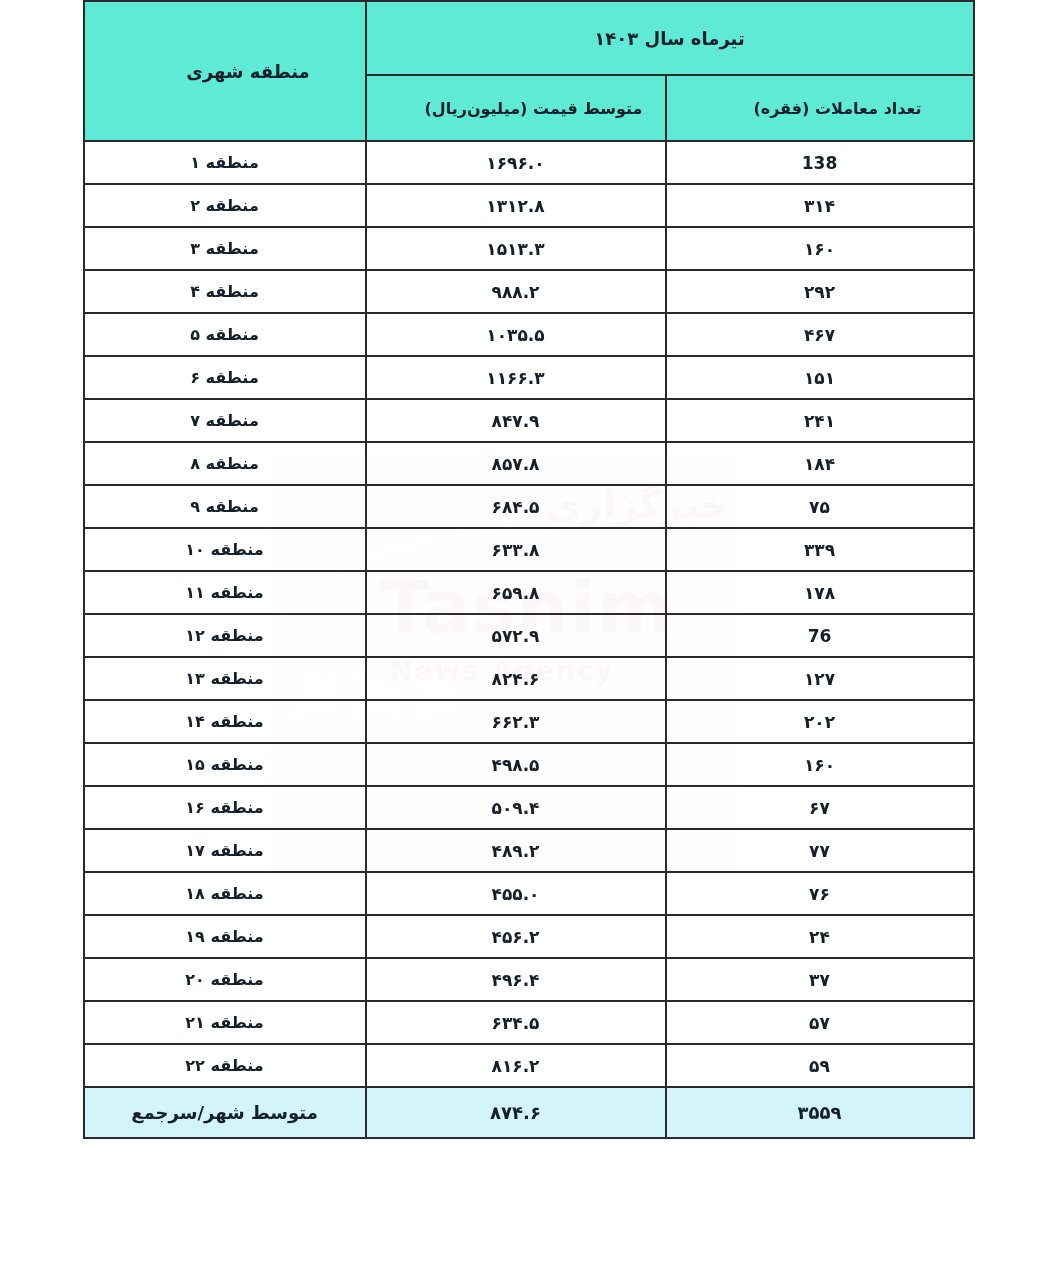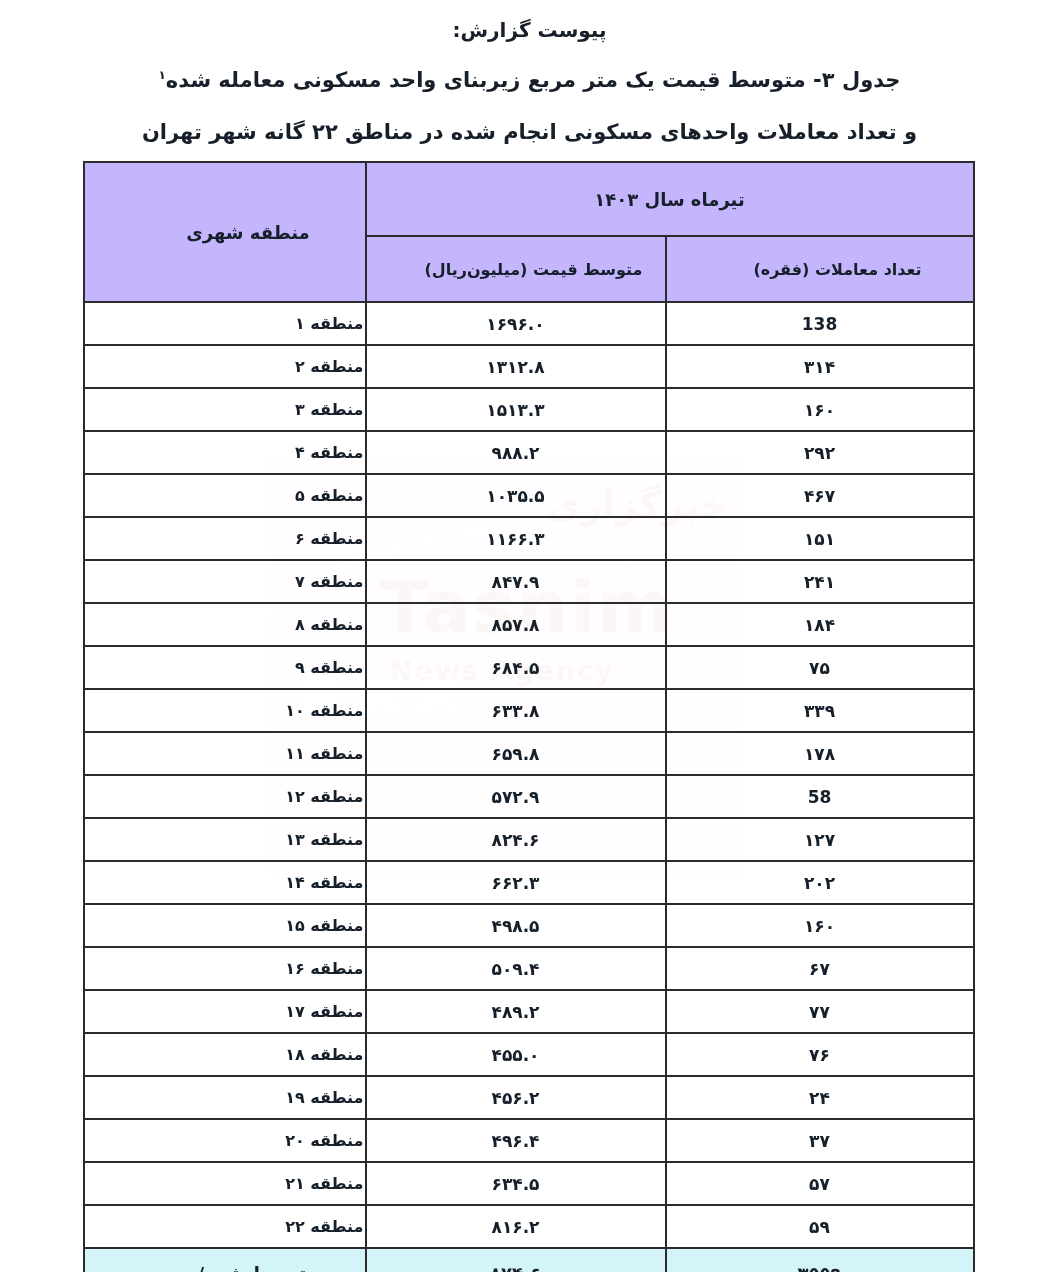--- a/index.html
+++ b/index.html
@@ -131,21 +131,21 @@
     vertical-align: middle;
     font-weight: bold;
     color: #16202b;
     background-clip: padding-box;
   }
   col.c-count  { width: 308px; }
   col.c-price  { width: 300px; }
   col.c-region { width: 282px; }
 
   thead th {
-    background: #c4b5fd;
+    background: #5eead4;
   }
   th.hdr-period {
     font-size: 18px;
     height: 70px;
   }
   th.hdr-region {
     font-size: 18px;
     padding-left: 48px;
   }
   th.hdr-count, th.hdr-price {
@@ -154,21 +154,20 @@
     padding-left: 37px;
   }
 
   tbody td {
     height: 39px;
     font-size: 17px;
     background: rgba(255,255,255,0.86);
   }
   tbody td.region-cell {
     font-size: 16px;
-    text-align: right;
   }
   tbody tr.total-row td {
     background: #d3f4f8;
     font-size: 18px;
     height: 47px;
   }
 </style>
 </head>
 <body>
 
@@ -176,25 +175,20 @@
 
   <div class="watermark">
     <div class="wm-block"></div>
     <div class="wm-swoosh"></div>
     <div class="wm-chev"></div>
     <div class="wm-fa">خبرگزاری</div>
     <div class="wm-latin">Tasnim</div>
     <div class="wm-agency">News Agency</div>
   </div>
 
-  <div class="titles">
-    <div class="title-line title-attachment">پیوست گزارش:</div>
-    <div class="title-line title-main"><span>جدول ۳- متوسط قیمت یک متر مربع زیربنای واحد مسکونی معامله شده</span><span class="sup-mark">۱</span></div>
-    <div class="title-line title-sub">و تعداد معاملات واحدهای مسکونی انجام شده در مناطق ۲۲ گانه شهر تهران</div>
-  </div>
 
   <div class="table-wrap">
     <table class="price-table">
       <colgroup>
         <col class="c-count">
         <col class="c-price">
         <col class="c-region">
       </colgroup>
       <thead>
         <tr>
@@ -256,21 +250,21 @@
             <td>۳۳۹</td>
             <td>۶۳۳.۸</td>
             <td class="region-cell">منطقه ۱۰</td>
           </tr>
           <tr>
             <td>۱۷۸</td>
             <td>۶۵۹.۸</td>
             <td class="region-cell">منطقه ۱۱</td>
           </tr>
           <tr>
-            <td>58</td>
+            <td>76</td>
             <td>۵۷۲.۹</td>
             <td class="region-cell">منطقه ۱۲</td>
           </tr>
           <tr>
             <td>۱۲۷</td>
             <td>۸۲۴.۶</td>
             <td class="region-cell">منطقه ۱۳</td>
           </tr>
           <tr>
             <td>۲۰۲</td>

